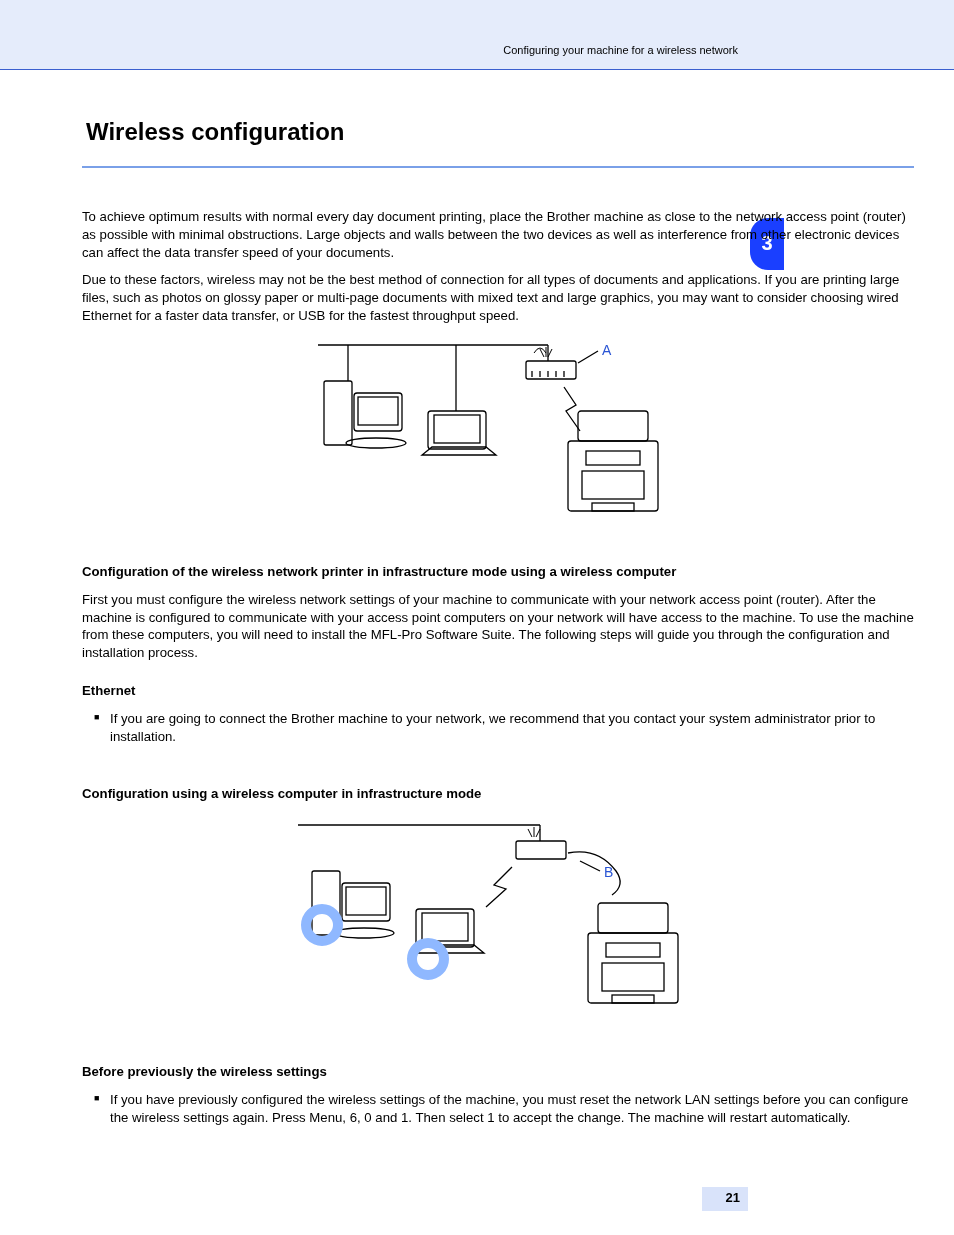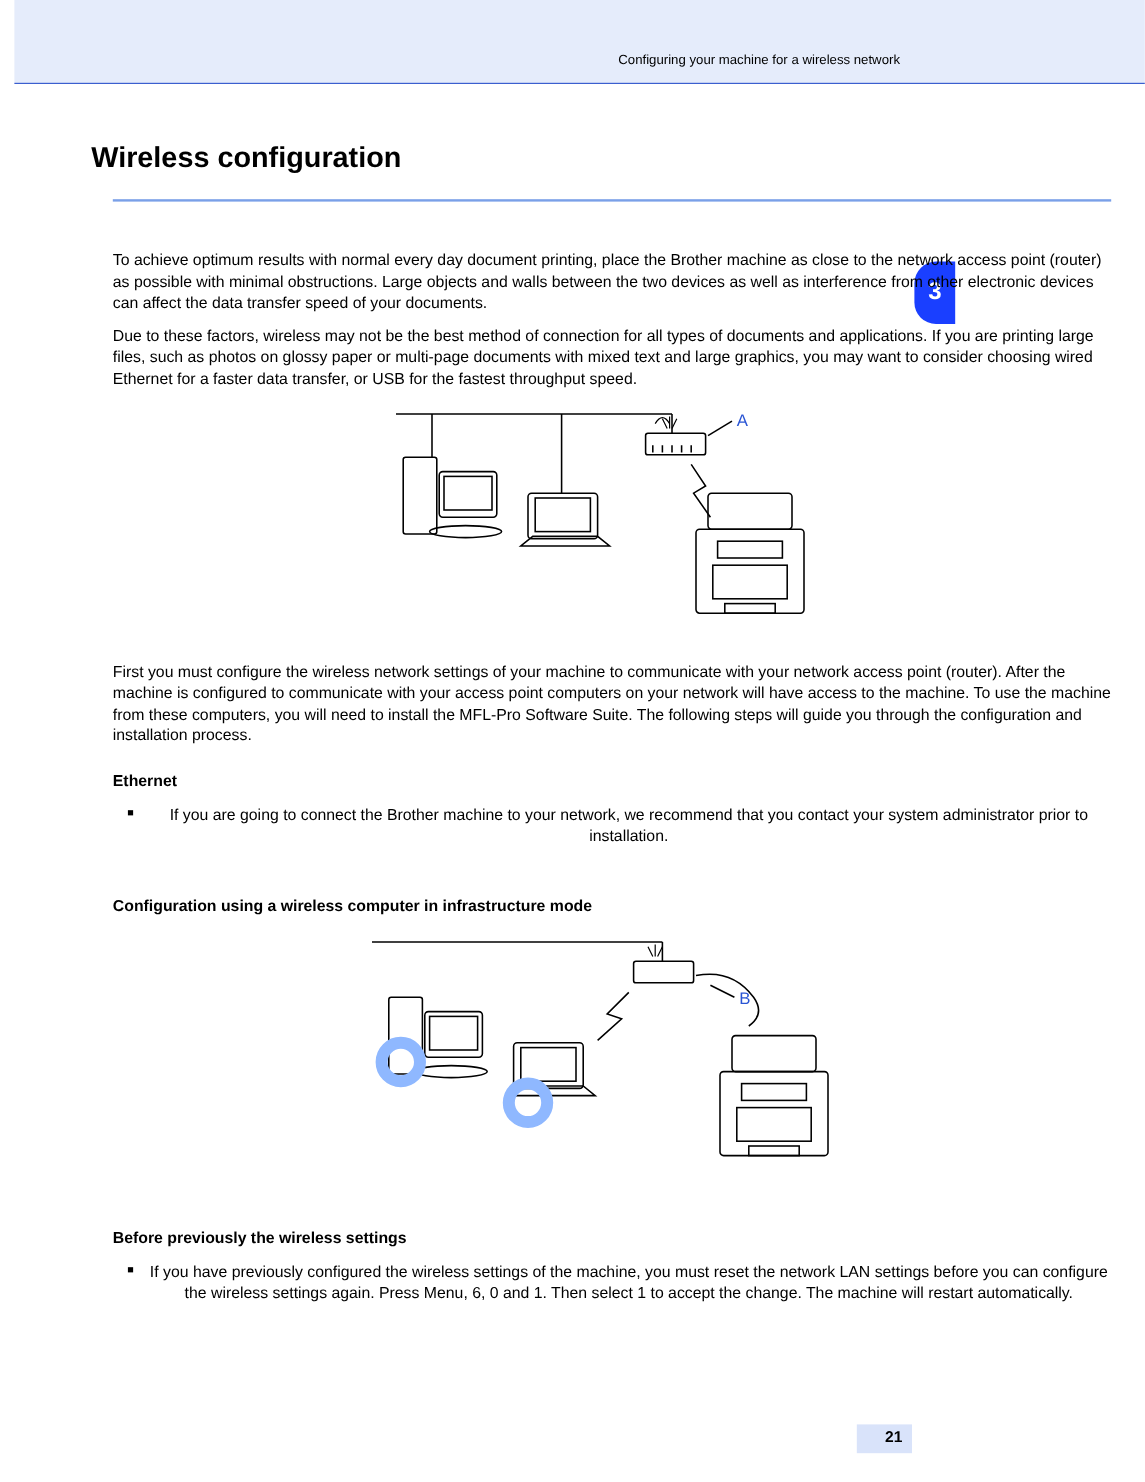--- a/index.html
+++ b/index.html
@@ -1,38 +1,38 @@
 <!DOCTYPE html>
 <html><head>
 <meta charset="utf-8">
 <style>
   * { box-sizing: border-box; margin: 0; padding: 0; }
   html, body { width: 954px; height: 1235px; background: #fff; font-family: Arial, Helvetica, sans-serif; color: #000; }
-  .page { position: relative; width: 784px; height: 1235px; margin-left: 12px; }
+  .page { position: relative; width: 784px; height: 1235px; }
 
   .topband { position: absolute; top: 0; left: 0; width: 954px; height: 70px; background: #e5ecfb; border-bottom: 1px solid #3b5fcf; }
 
   .side-tab { position: absolute; top: 218px; right: 0; width: 34px; height: 52px; background: #1a3fff; border-top-left-radius: 18px; border-bottom-left-radius: 18px; }
   .side-tab span { display: block; text-align: center; color: #fff; font-weight: bold; font-size: 20px; padding-top: 14px; }
 
   .rule-blue { position: absolute; left: 82px; top: 166px; width: 832px; height: 2px; background: #7aa0e8; }
 
   .page-num-box { position: absolute; bottom: 24px; right: 36px; width: 46px; height: 24px; background: #d9e3fa; text-align: right; padding-right: 8px; padding-top: 3px; font-size: 13px; font-weight: bold; }
 
-  .content { position: absolute; left: 64px; top: 118px; width: 832px; }
+  .content { position: absolute; left: 86px; top: 118px; width: 832px; }
 
   h1 { font-size: 24px; font-weight: bold; margin-bottom: 42px; }
 
   .runhead { font-size: 11px; color: #000; position: absolute; right: 46px; top: 44px; }
 
   p, li { font-size: 13.2px; line-height: 1.35; }
   .para1 { margin-top: 22px; margin-bottom: 10px; }
   .sub-h { font-size: 13.2px; font-weight: bold; margin-top: 20px; margin-bottom: 10px; }
 
-  .bullets { margin-left: 12px; margin-top: 6px; text-align: center; }
+  .bullets { margin-left: 12px; margin-top: 6px; }
   .bullets li { list-style: none; position: relative; padding-left: 16px; margin-bottom: 2px; }
   .bullets li::before { content: "■"; position: absolute; left: 0; top: 1px; font-size: 9px; }
 
   .fig { margin-top: 8px; margin-bottom: 8px; }
   .fig svg { display: block; margin: 0 auto; }
 
   .section-gap { height: 18px; }
 </style>
 </head>
 <body>
@@ -94,20 +94,21 @@
             <rect x="10" y="0" width="70" height="30" rx="3"></rect>
             <rect x="18" y="40" width="54" height="14"></rect>
             <rect x="14" y="60" width="62" height="28"></rect>
             <rect x="24" y="92" width="42" height="8"></rect>
           </g>
         </g>
         <text x="314" y="22" font-size="14" fill="#2a55d4" font-family="Arial">A</text>
       </svg>
     </div>
 
+    <p class="sub-h">Configuration of the wireless network printer in infrastructure mode using a wireless computer</p>
     <p>First you must configure the wireless network settings of your machine to communicate with your network access point (router). After the machine is configured to communicate with your access point computers on your network will have access to the machine. To use the machine from these computers, you will need to install the MFL-Pro Software Suite. The following steps will guide you through the configuration and installation process.</p>
 
     <p class="sub-h">Ethernet</p>
     <ul class="bullets">
       <li>If you are going to connect the Brother machine to your network, we recommend that you contact your system administrator prior to installation.</li>
     </ul>
 
     <div class="section-gap"></div>
 
     <p class="sub-h">Configuration using a wireless computer in infrastructure mode</p>

